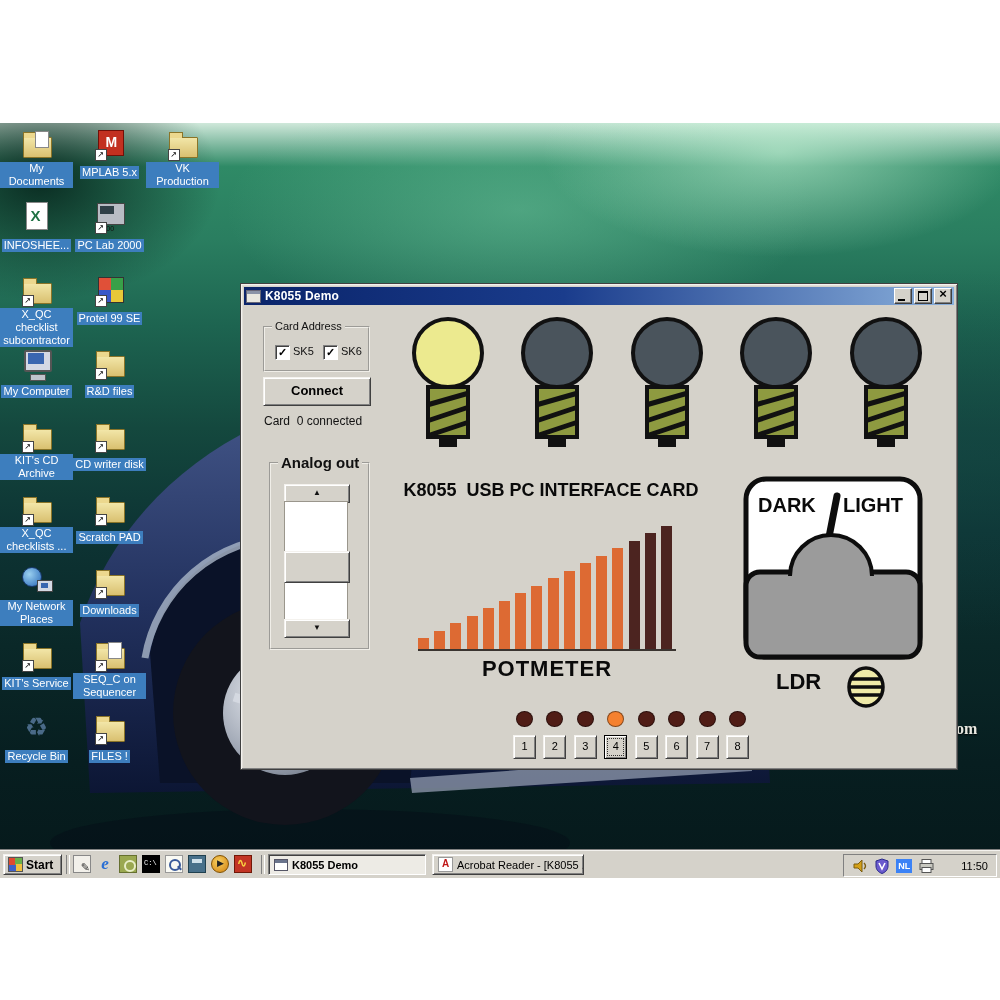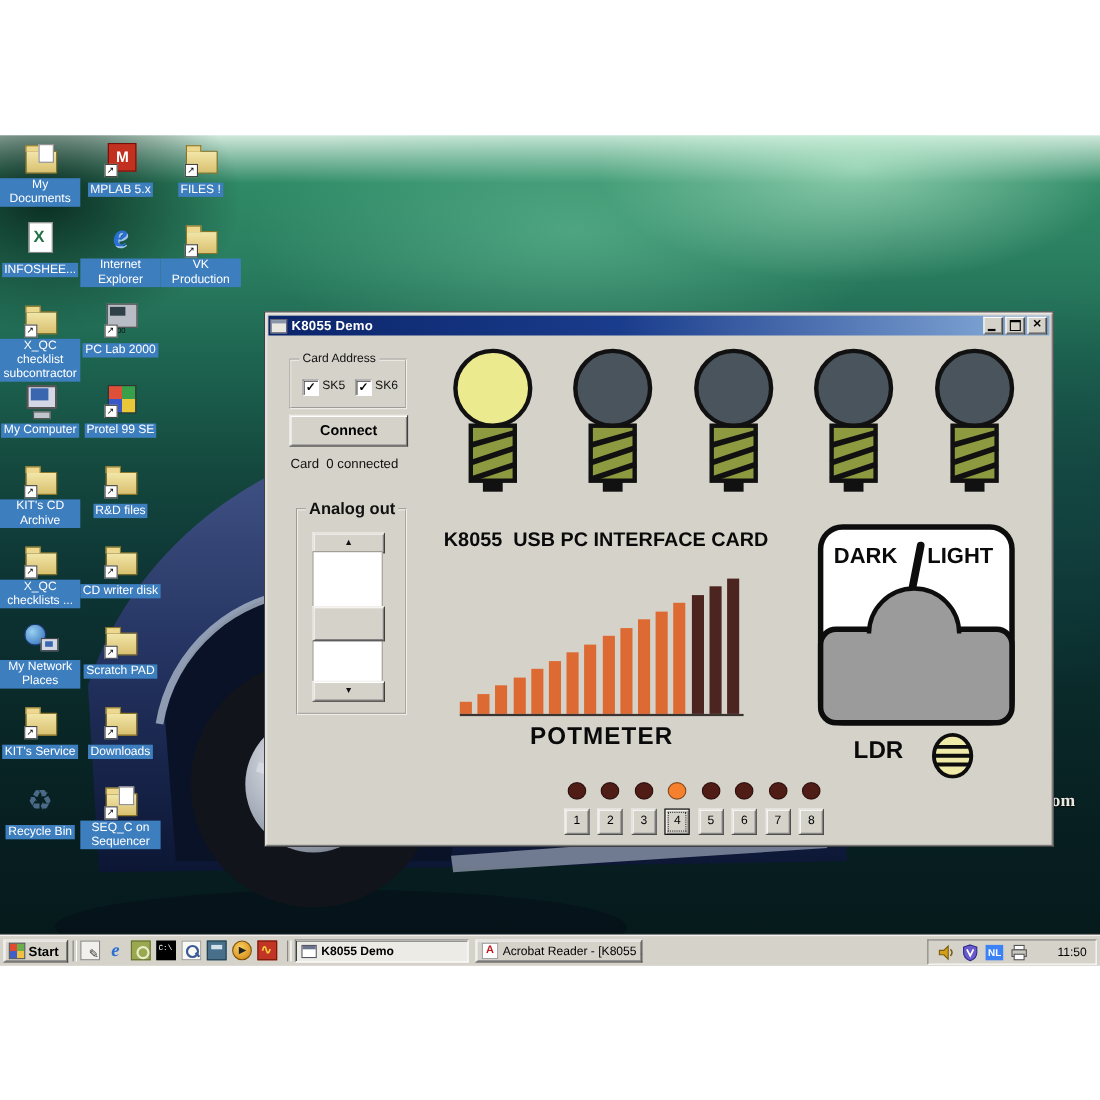--- a/index.html
+++ b/index.html
@@ -253,27 +253,20 @@
 
     </span>
     <span class="dlabel">Recycle Bin</span>
   </div>
       <div class="dicell">
     <span class="dicon t-mplab">
       <span class="di-art"></span>
       <span class="di-sc">↗</span>
     </span>
     <span class="dlabel">MPLAB 5.x</span>
-  </div>
-      <div class="dicell">
-    <span class="dicon t-ie">
-      <span class="di-art"></span>
-
-    </span>
-    <span class="dlabel">Internet Explorer</span>
   </div>
       <div class="dicell">
     <span class="dicon t-pclab">
       <span class="di-art"></span>
       <span class="di-sc">↗</span>
     </span>
     <span class="dlabel">PC Lab 2000</span>
   </div>
       <div class="dicell">
     <span class="dicon t-protel">

